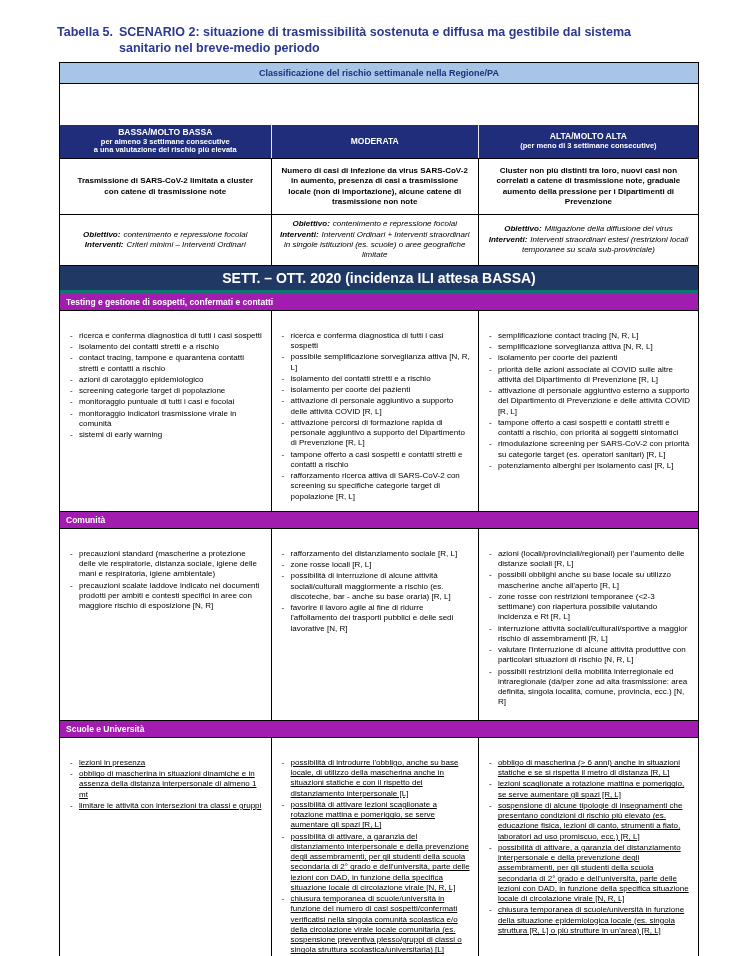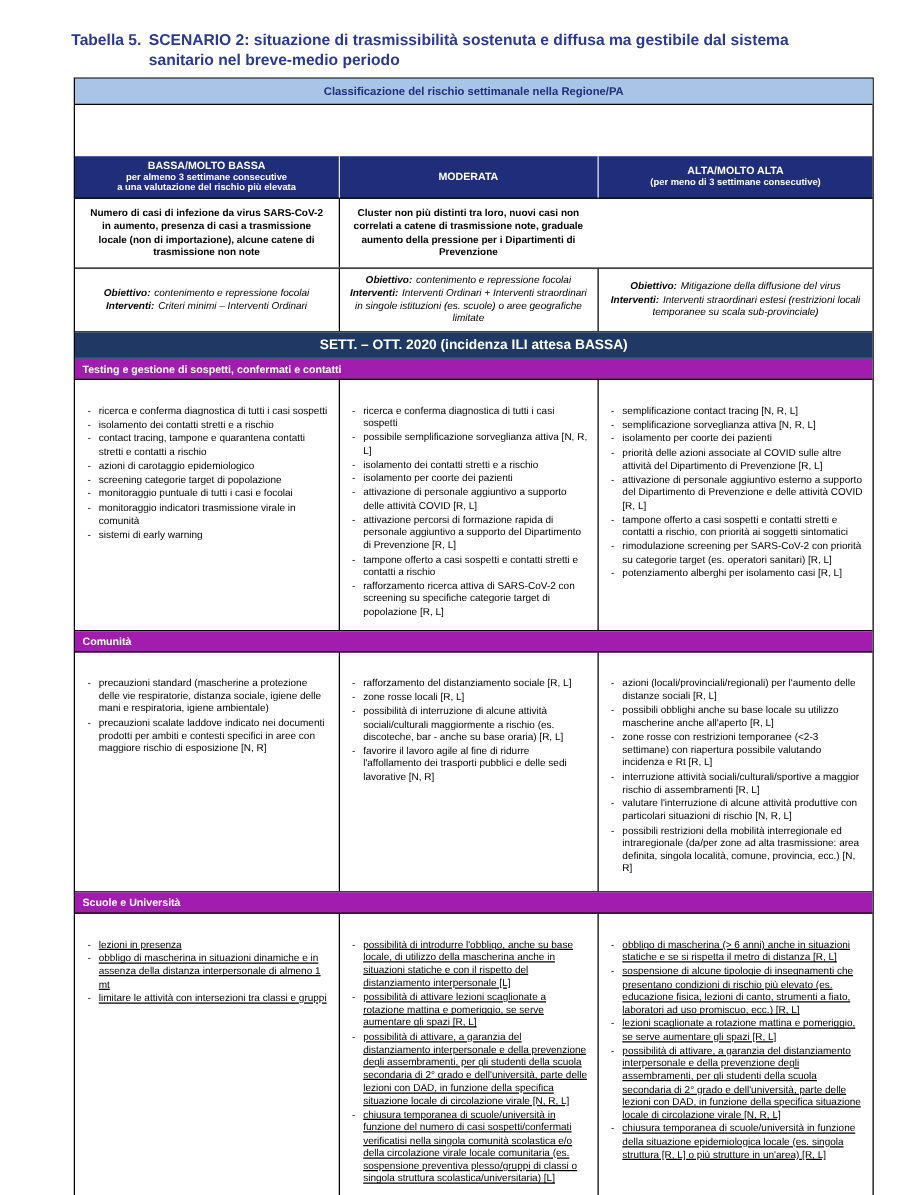--- a/index.html
+++ b/index.html
@@ -56,23 +56,23 @@
   .obj-row { border-bottom: 1px solid #000; }
   .obj-cell {
     min-height: 50px; padding: 4px 8px;
     display: flex; flex-direction: column; align-items: center; justify-content: center;
     text-align: center; font-style: italic; font-size: 8px; line-height: 1.3;
   }
   .obj-label { font-weight: bold; margin-right: 3px; }
   .cell-sep + .cell-sep { border-left: 1px solid #000; }
 
   .band-row {
-    background: #1F3864; color: #fff; font-weight: bold; font-size: 11px;
+    background: #1F3864; color: #fff; font-weight: bold; font-size: 14px;
     text-align: center; padding: 4px 2px;
-    border-bottom: 1px solid #0f766e;
+    border-bottom: 4px solid #0f766e;
   }
   .section-head {
     background: #a21caf; color: #fff; font-weight: bold; font-size: 8.5px;
     padding: 3px 6px;
     border-bottom: 1px solid #000;
   }
   .section-body { border-bottom: 1px solid #000; }
   .section-body:last-child { border-bottom: none; }
   .body-testing .list-cell { min-height: 200px; }
   .body-comunita .list-cell { min-height: 191px; }
@@ -114,20 +114,21 @@
       <div class="col-title">MODERATA</div>
       <div class="col-sub"></div>
     </div>
     <div class="navy-cell">
       <div class="col-title">ALTA/MOLTO ALTA</div>
       <div class="col-sub">(per meno di 3 settimane consecutive)</div>
     </div>
   </div>
 
   <div class="grid3 desc-row">
+    <div class="desc-cell cell-sep">Trasmissione di SARS-CoV-2 limitata a cluster con catene di trasmissione note</div>
     <div class="desc-cell cell-sep">Numero di casi di infezione da virus SARS-CoV-2 in aumento, presenza di casi a trasmissione locale (non di importazione), alcune catene di trasmissione non note</div>
     <div class="desc-cell cell-sep">Cluster non più distinti tra loro, nuovi casi non correlati a catene di trasmissione note, graduale aumento della pressione per i Dipartimenti di Prevenzione</div>
   </div>
 
   <div class="grid3 obj-row">
     <div class="obj-cell cell-sep">
       <div><span class="obj-label">Obiettivo:</span><span>contenimento e repressione focolai</span></div>
       <div><span class="obj-label">Interventi:</span><span>Criteri minimi – Interventi Ordinari</span></div>
     </div>
     <div class="obj-cell cell-sep">
@@ -223,21 +224,21 @@
         <ul>
           <li>possibilità di introdurre l'obbligo, anche su base locale, di utilizzo della mascherina anche in situazioni statiche e con il rispetto del distanziamento interpersonale [L]</li>
           <li>possibilità di attivare lezioni scaglionate a rotazione mattina e pomeriggio, se serve aumentare gli spazi [R, L]</li>
           <li>possibilità di attivare, a garanzia del distanziamento interpersonale e della prevenzione degli assembramenti, per gli studenti della scuola secondaria di 2° grado e dell'università, parte delle lezioni con DAD, in funzione della specifica situazione locale di circolazione virale [N, R, L]</li>
           <li>chiusura temporanea di scuole/università in funzione del numero di casi sospetti/confermati verificatisi nella singola comunità scolastica e/o della circolazione virale locale comunitaria (es. sospensione preventiva plesso/gruppi di classi o singola struttura scolastica/universitaria) [L]</li>
         </ul>
       </div>
     <div class="list-cell cell-sep">
         <ul>
           <li>obbligo di mascherina (&gt; 6 anni) anche in situazioni statiche e se si rispetta il metro di distanza [R, L]</li>
+          <li>lezioni scaglionate a rotazione mattina e pomeriggio, se serve aumentare gli spazi [R, L]</li>
           <li>sospensione di alcune tipologie di insegnamenti che presentano condizioni di rischio più elevato (es. educazione fisica, lezioni di canto, strumenti a fiato, laboratori ad uso promiscuo, ecc.) [R, L]</li>
-          <li>lezioni scaglionate a rotazione mattina e pomeriggio, se serve aumentare gli spazi [R, L]</li>
           <li>possibilità di attivare, a garanzia del distanziamento interpersonale e della prevenzione degli assembramenti, per gli studenti della scuola secondaria di 2° grado e dell'università, parte delle lezioni con DAD, in funzione della specifica situazione locale di circolazione virale [N, R, L]</li>
           <li>chiusura temporanea di scuole/università in funzione della situazione epidemiologica locale (es. singola struttura [R, L] o più strutture in un'area) [R, L]</li>
         </ul>
       </div>
   </div>
 
 </div>
 
 </body></html>

